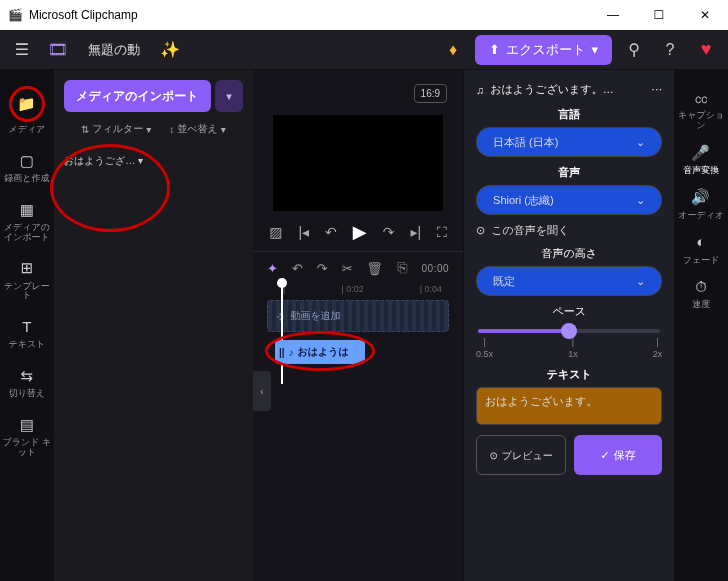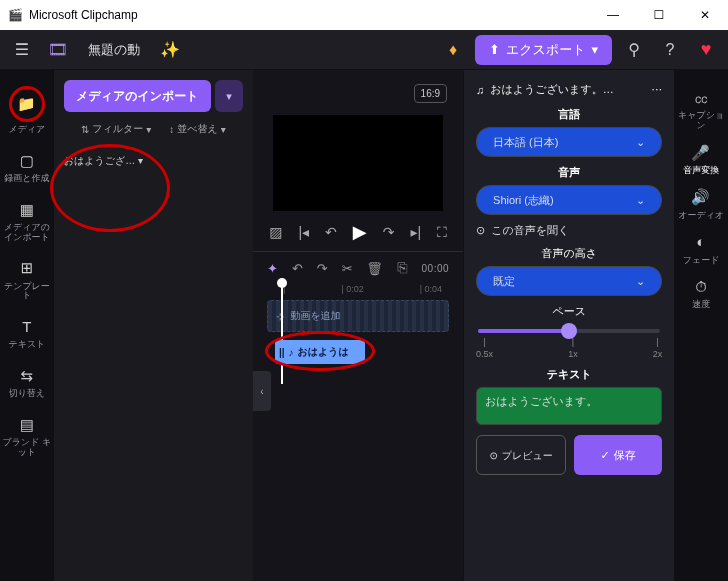--- a/index.html
+++ b/index.html
@@ -56,21 +56,21 @@
 .props-title { font-size: 11px; margin-bottom: 10px; display: flex; gap: 6px; align-items: center; color: #eee; }
 .label { font-weight: bold; color: #fff; margin: 8px 0 5px; text-align: center; }
 .select { height: 30px; border: 1px solid #444; border-radius: 14px; background: #1d4ed8; display: flex; align-items: center; justify-content: space-between; padding: 0 16px; color: #ddd; }
 .listen { display: flex; align-items: center; gap: 6px; margin-top: 8px; color: #ddd; }
 .section-head { color: #b794f6; margin: 12px 0 6px; display: flex; justify-content: space-between; align-items: center; }
 .slider-track { height: 4px; background: #3a3a46; border-radius: 4px; position: relative; margin: 10px 2px 4px; }
 .slider-fill { position: absolute; left: 0; width: 50%; height: 100%; background: #8b5cf6; border-radius: 4px; }
 .slider-thumb { position: absolute; left: 50%; top: -6px; width: 16px; height: 16px; background: #a78bfa; border-radius: 50%; transform: translateX(-50%); }
 .slider-ticks { display: flex; justify-content: space-between; font-size: 9px; color: #888; margin-top: 2px; }
 .tick-col { display: flex; flex-direction: column; align-items: center; gap: 2px; }
-.textbox { border: 1px solid #444; border-radius: 6px; background: #15803d; height: 38px; padding: 6px 8px; color: #ddd; }
+.textbox { border: 1px solid #444; border-radius: 6px; background: #a16207; height: 38px; padding: 6px 8px; color: #ddd; }
 .btn-row { display: flex; gap: 8px; margin-top: 10px; }
 .btn-outline { flex: 1; border: 1px solid #555; border-radius: 6px; height: 40px; display: flex; flex-direction: column; align-items: center; justify-content: center; line-height: 1.1; font-size: 10px; color: #ddd; }
 .btn-save { flex: 1; background: #8b5cf6; border-radius: 6px; height: 40px; display: flex; align-items: center; justify-content: center; color: #fff; font-size: 11px; gap: 4px; }
 
 .rail-right { width: 54px; background: #0f0f14; display: flex; flex-direction: column; align-items: center; padding-top: 12px; }
 .rail-right .rail-item { color: #9a9aa6; font-size: 9px; }
 .rail-right .active { color: #fff; }
 .fold { position:absolute; left:0; bottom:170px; width:18px; height:40px; background:#2a2a33; border-radius:0 4px 4px 0; display:flex; align-items:center; justify-content:center; font-size:10px; color:#aaa;}
 </style>
 </head>

